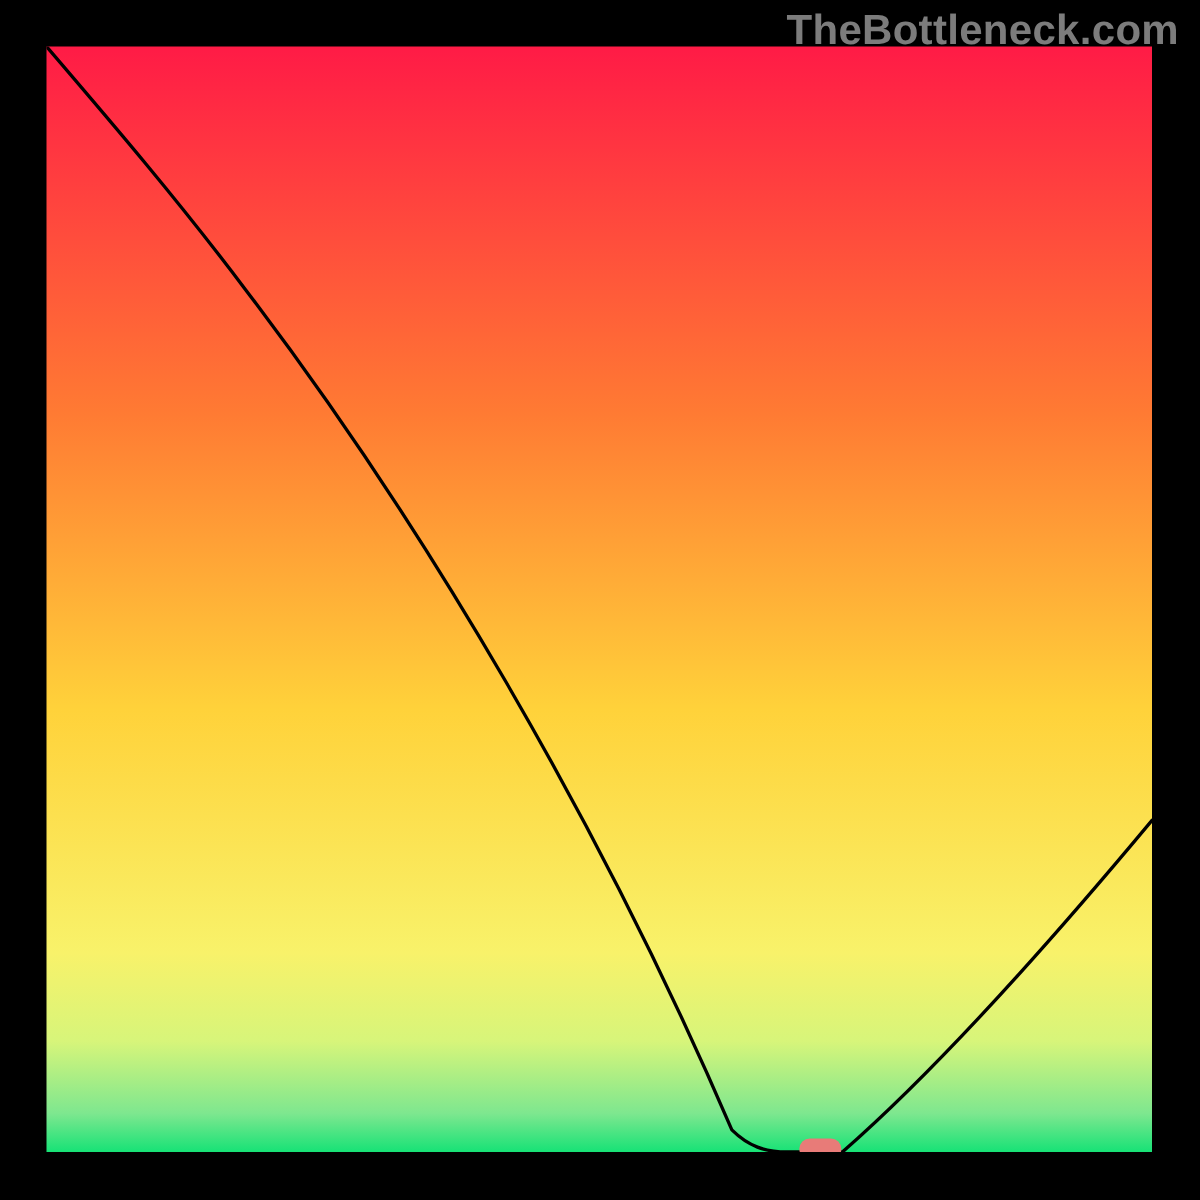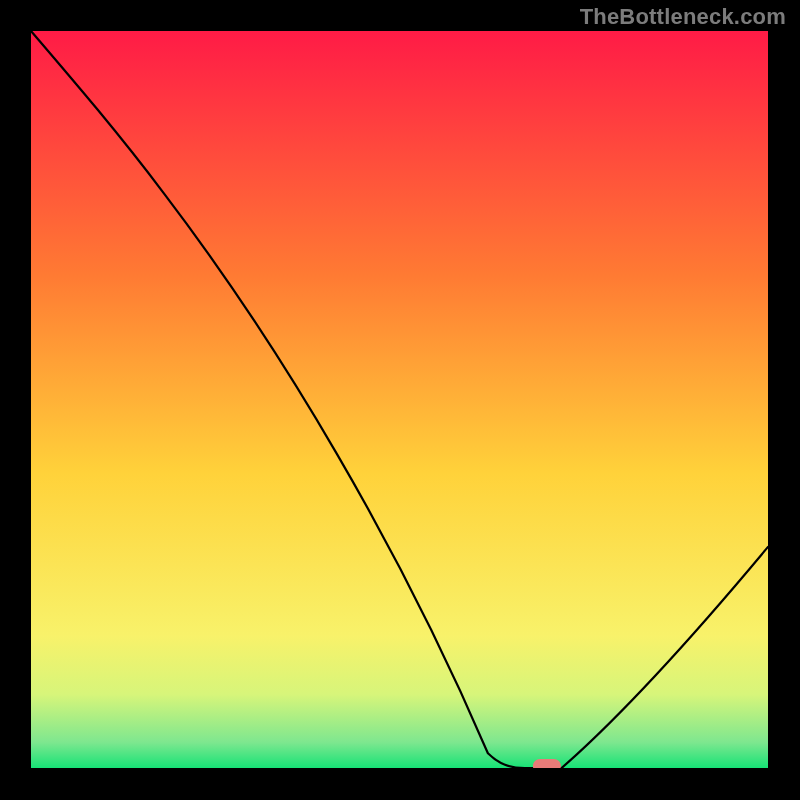--- a/index.html
+++ b/index.html
@@ -15,21 +15,21 @@
     position: absolute;
     left: 0; top: 0;
     width: 800px; height: 800px;
     background: #000;
   }
   .watermark {
     position: absolute;
     top: 4px;
     right: 14px;
     color: #7c7c7c;
-    font-size: 22px;
+    font-size: 28px;
     font-weight: 600;
     letter-spacing: 0.2px;
     user-select: none;
   }
   svg.plot {
     position: absolute;
     left: 0; top: 0;
     width: 800px; height: 800px;
     display: block;
   }

